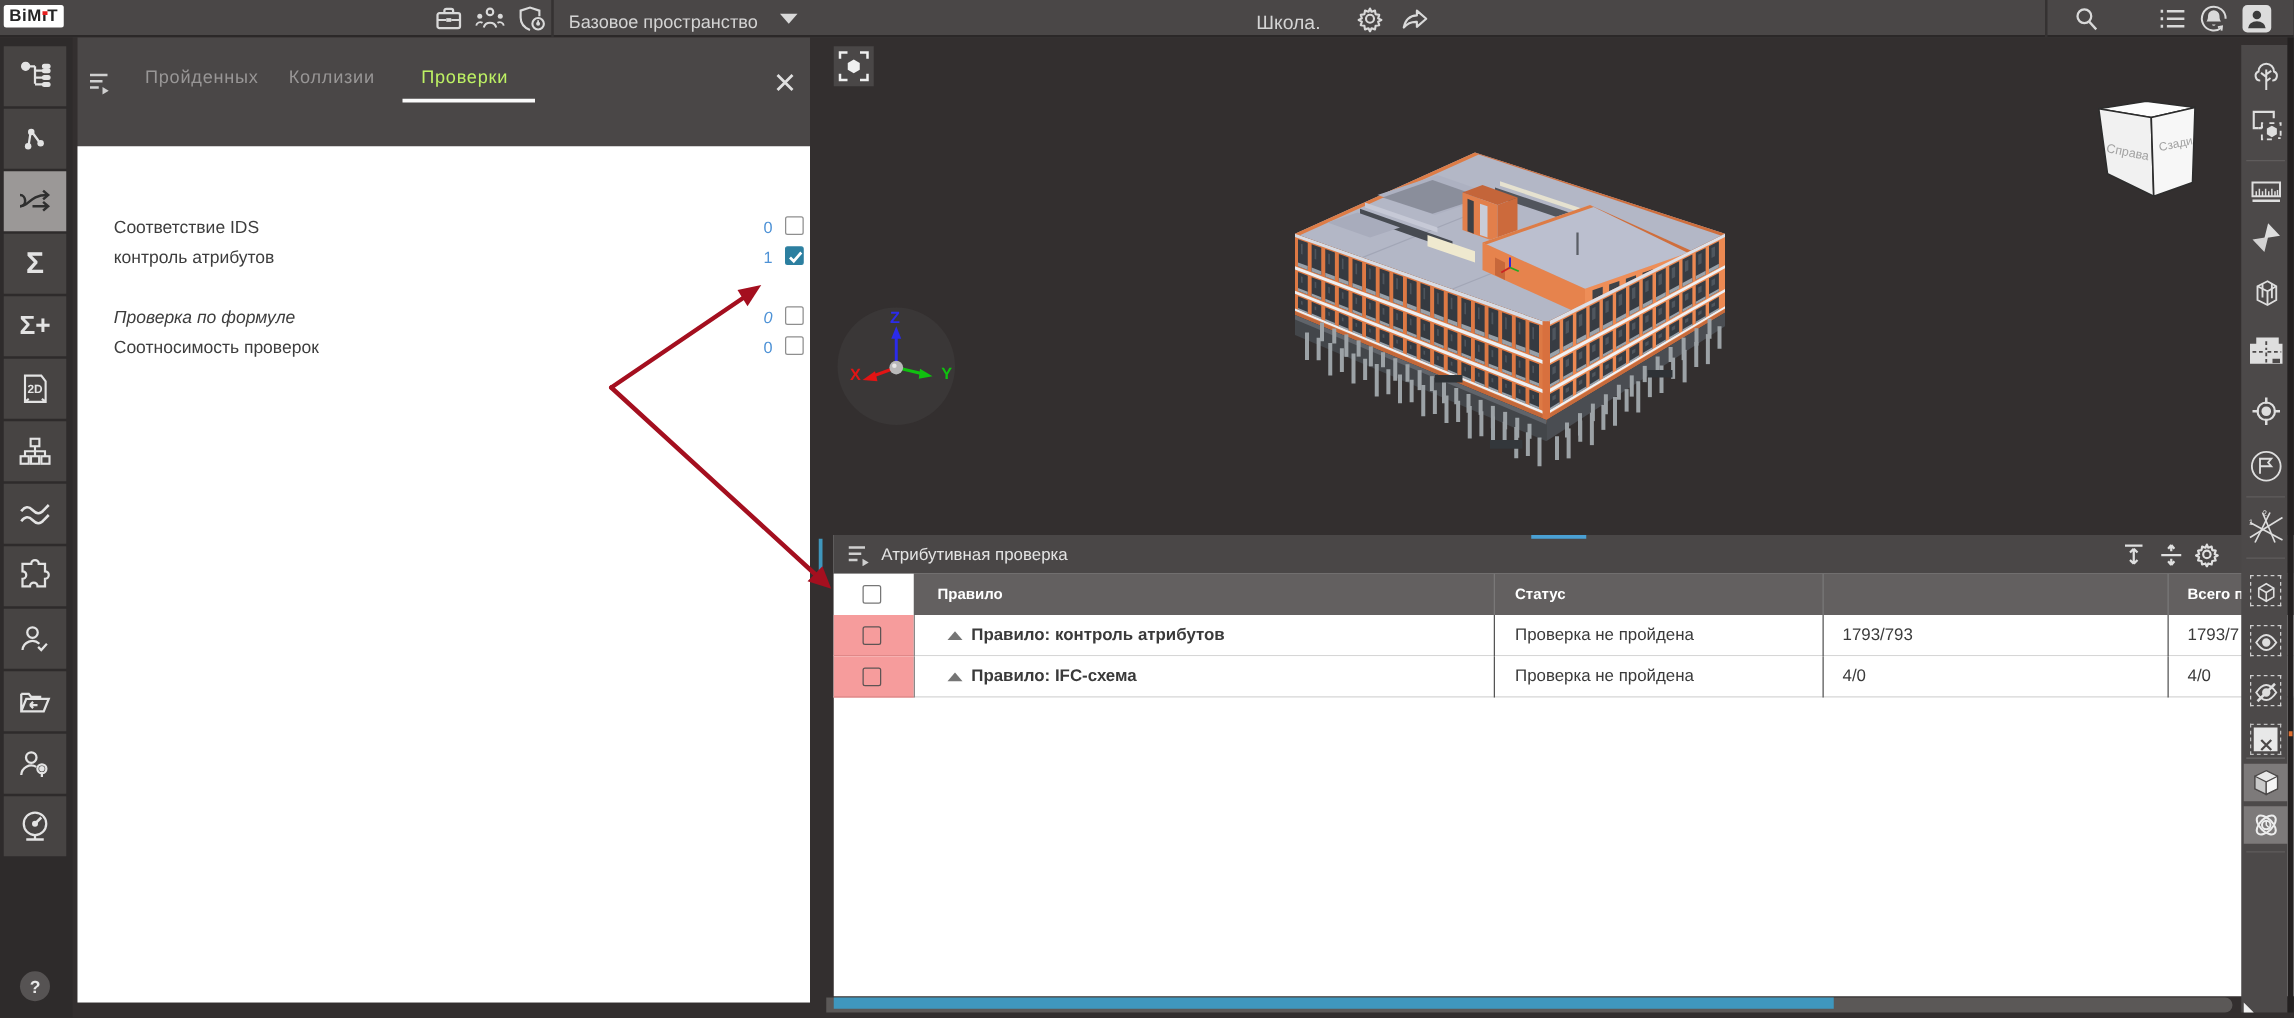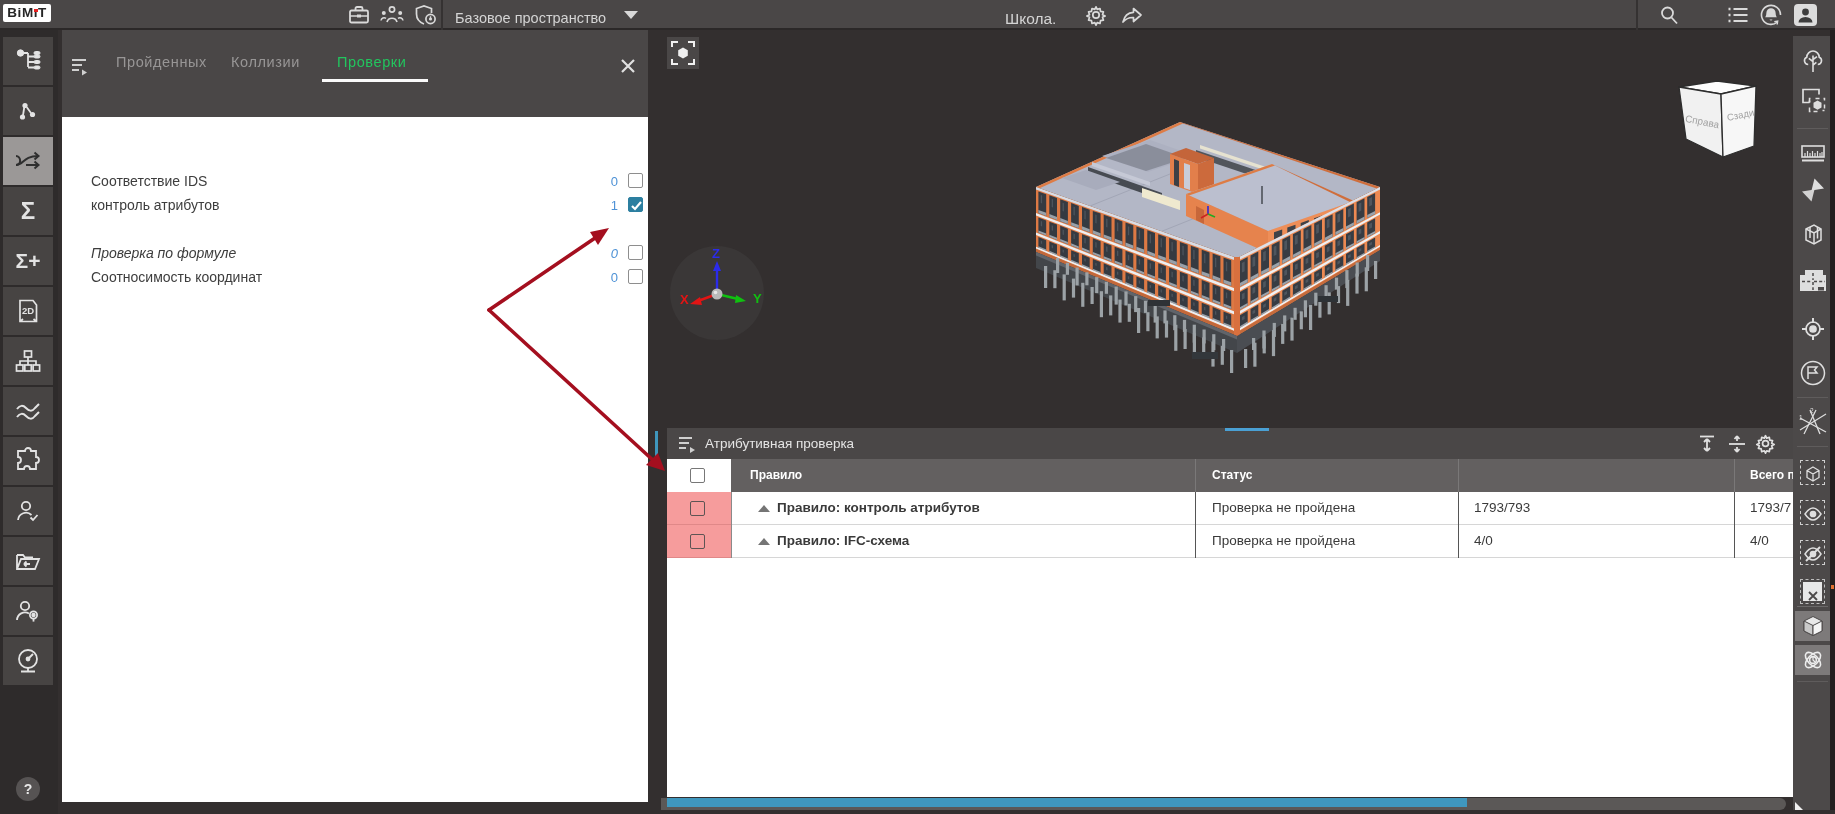--- a/index.html
+++ b/index.html
@@ -15,21 +15,21 @@
 .tbtext{color:#d4d4d4;font-size:14.5px;top:10px;}
 .ltstrip{left:0;top:30px;width:58px;height:784px;background:#2e2b2b;}
 .lbtn{left:3px;width:50px;height:48px;background:#474443;color:#e3e3e3;display:flex;align-items:center;justify-content:center;}
 .lbtn.hl{background:#9b9897;color:#2f2f2f;}
 .helpq{left:16px;top:777px;width:24px;height:24px;border-radius:50%;background:#565353;color:#e8e8e8;font-size:14px;font-weight:bold;text-align:center;line-height:24px;}
 .panel{left:62px;top:30px;width:586px;height:772px;background:#4a4747;}
 .panel .white{position:absolute;left:0px;top:87px;width:586px;height:685px;background:#ffffff;}
 .treebar{position:absolute;left:1px;top:62px;width:584px;height:37px;background:#c2410c;color:#f2f2f2;font-size:13.5px;font-weight:bold;line-height:25px;padding-left:12px;margin-top:48px;}
 .tabs{position:absolute;left:0;top:0;width:100%;height:62px;}
 .tab{position:absolute;top:24px;font-size:14.5px;letter-spacing:0.6px;color:#989696;}
-.tab.on{color:#22c55e;}
+.tab.on{color:#bef264;}
 .tabline{position:absolute;left:260px;top:49px;width:106px;height:2.5px;background:#fafafa;}
 .trow{position:absolute;left:0;width:586px;height:24px;font-size:14px;color:#3d3d3d;}
 .trow .lbl{position:absolute;left:29px;top:3px;}
 .trow .num{position:absolute;right:30px;top:4px;font-size:13px;color:#4e92d6;text-align:right;width:30px;}
 .cb{position:absolute;right:5px;top:3px;width:15px;height:15px;border:1.6px solid #8e8e8e;border-radius:2px;background:#fff;}
 .cb.chk{background:#2c7fa0;border-color:#2c7fa0;}
 .cb.chk svg{position:absolute;left:0;top:0;}
 .teal{color:#2f9db6;}
 .vport-focus{left:667px;top:37px;width:32px;height:32px;background:#4a4747;}
 .table{left:667px;top:428px;width:1338px;background:#fff;}
@@ -283,21 +283,21 @@
           <path d="M3 8 L6 11 L12 4" stroke="#fff" stroke-width="2.2" fill="none"></path>
         </svg>
       </span>
   </div>
   <div class="trow" style="top:212px;font-style:italic;">
     <span class="lbl">Проверка по формуле</span>
       <span class="num">0</span>
       <span class="cb"></span>
   </div>
   <div class="trow" style="top:236px;">
-    <span class="lbl">Соотносимость координат</span>
+    <span class="lbl">Соотносимость проверок</span>
       <span class="num">0</span>
       <span class="cb"></span>
   </div>
 </div>
 
 <div class="abs vport-focus">
 <svg width="32" height="32" viewBox="0 0 32 32">
       <g fill="none" stroke="#f0f0f0" stroke-width="2">
         <path d="M5 10 V5 H11"></path>
         <path d="M21 5 H27 V10"></path>

